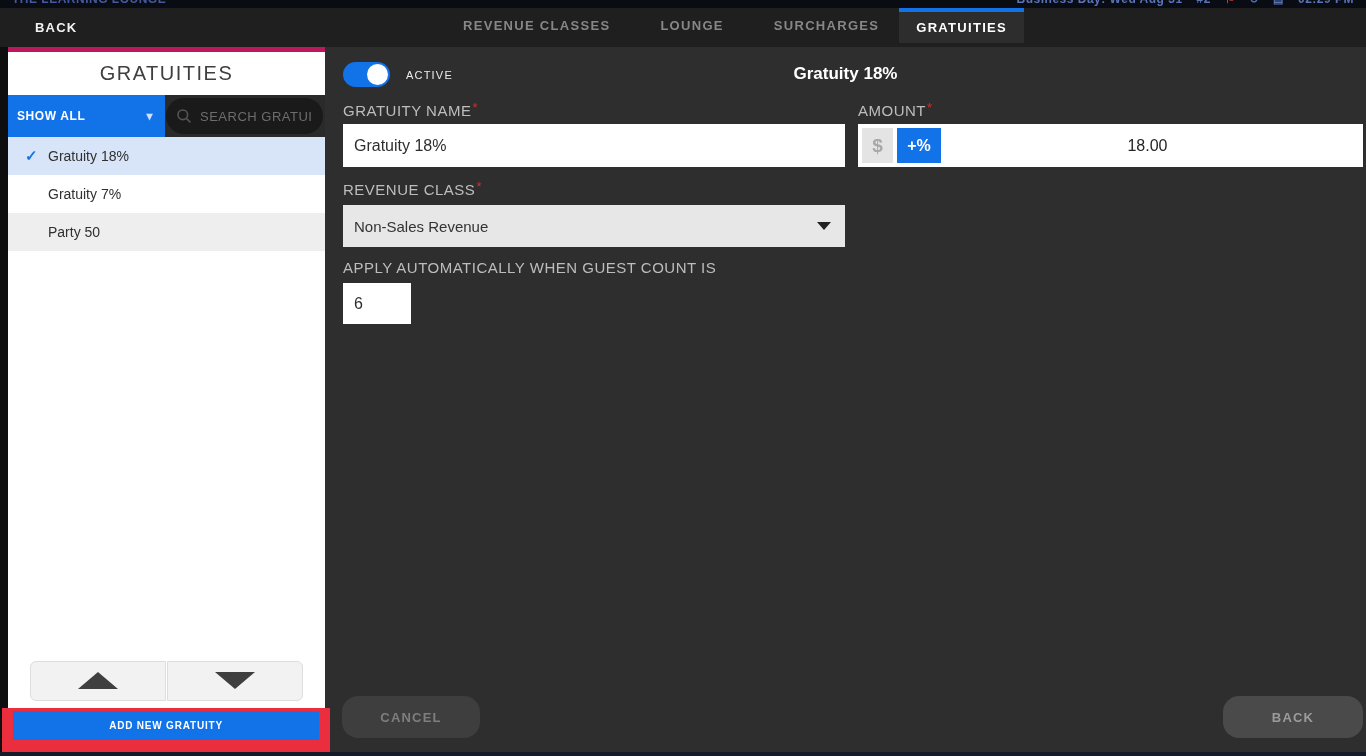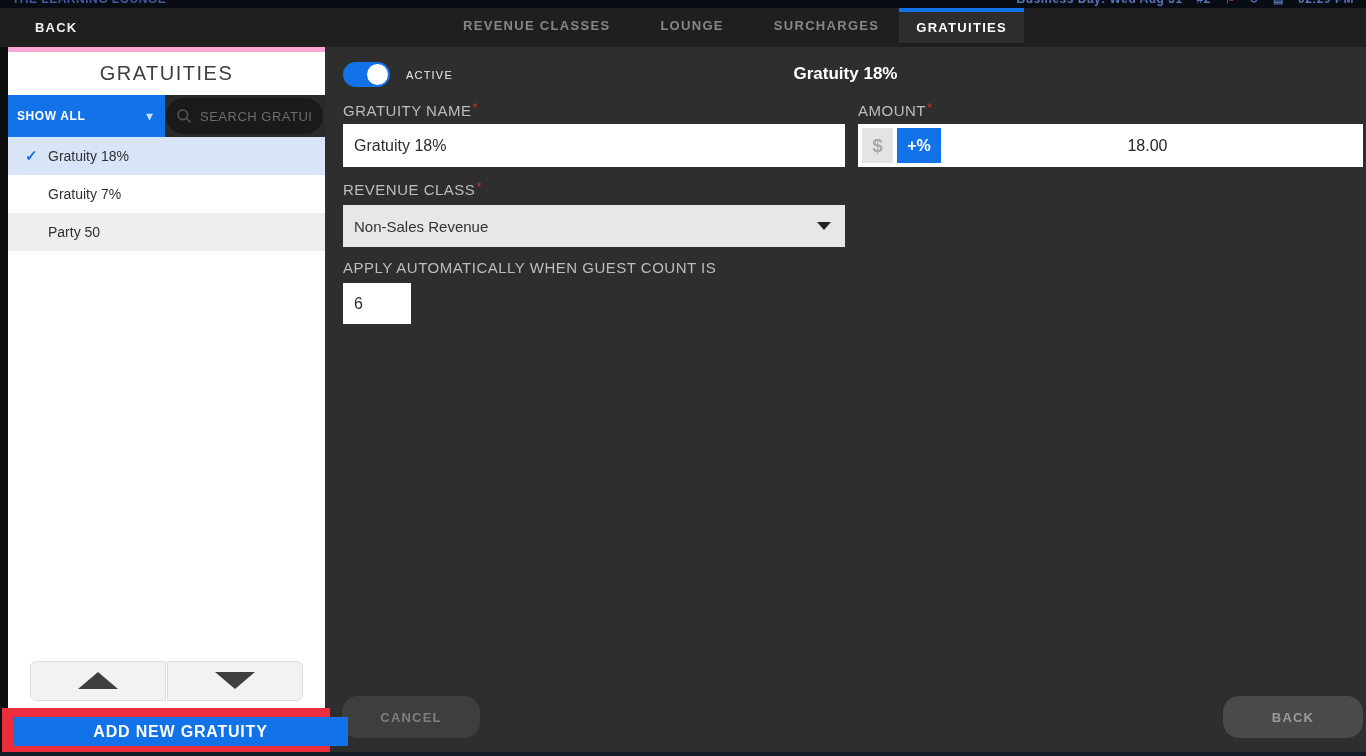--- a/index.html
+++ b/index.html
@@ -1,18 +1,18 @@
 <!DOCTYPE html>
 <html><head>
 <meta charset="utf-8">
 <style>
   * { margin:0; padding:0; box-sizing:border-box; }
   html,body { width:1366px; height:756px; overflow:hidden; background:#2e2e2e;
     font-family:"Liberation Sans", sans-serif; }
-  .screen { position:absolute; top:0; left:0; width:1366px; height:756px; background:#f9a8d4; }
+  .screen { position:absolute; top:0; left:0; width:1366px; height:756px; background:#be185d; }
 
   
   .titlebar { position:absolute; top:0; left:0; width:100%; height:8px; background:#0a0c14; overflow:hidden; z-index:6; }
   .titlebar-inner { position:absolute; top:-8px; left:0; right:0; display:flex; justify-content:space-between;
     align-items:center; padding:0 12px; font-size:12px; font-weight:700; letter-spacing:.5px; }
   .tb-venue { color:#44599f; }
   .tb-right { display:flex; gap:14px; align-items:center; color:#5a74b8; font-size:12px; }
   .tb-icon { font-size:11px; color:#5a74b8; }
   .tb-icon.red { color:#c93a3a; }
 
@@ -55,22 +55,22 @@
   .sb-scroll { height:48px; display:flex; align-items:center; justify-content:center; gap:1px; padding-bottom:7px; }
   .scroll-btn { width:136px; height:40px; background:#f2f2f2; border:1px solid #ddd; display:flex;
     align-items:center; justify-content:center; cursor:pointer; }
   .scroll-btn.up { border-radius:6px 0 0 6px; }
   .scroll-btn.down { border-radius:0 6px 6px 0; }
   .tri-up { width:0; height:0; border-left:20px solid transparent; border-right:20px solid transparent; border-bottom:17px solid #3f3f3f; }
   .tri-down { width:0; height:0; border-left:20px solid transparent; border-right:20px solid transparent; border-top:17px solid #3f3f3f; }
 
   
   .annotation { position:absolute; left:2px; top:708px; width:328px; height:44px; background:#ea2e3e; z-index:5; }
-  .add-btn { position:absolute; left:11px; top:9px; width:335px; height:29px; background:#1272e8; border:none;
-    color:#fff; font-size:16px; font-weight:700; letter-spacing:.8px; cursor:pointer; font-family:"Liberation Sans", sans-serif; }
+  .add-btn { position:absolute; left:11px; top:3px; width:306px; height:29px; background:#1272e8; border:none;
+    color:#fff; font-size:10px; font-weight:700; letter-spacing:.8px; cursor:pointer; font-family:"Liberation Sans", sans-serif; }
 
   
   .main { position:absolute; left:325px; top:47px; right:0; bottom:0; background:#2e2e2e; }
   .toggle-row { position:absolute; left:18px; top:15px; display:flex; align-items:center; gap:16px; }
   .toggle { width:47px; height:25px; border-radius:13px; background:#1272e8; position:relative; cursor:pointer; }
   .toggle .knob { position:absolute; right:2px; top:2px; width:21px; height:21px; border-radius:50%; background:#fff; }
   .active-label { color:#ececec; font-size:11px; letter-spacing:1.2px; }
   .form-title { position:absolute; left:0; right:0; top:17px; text-align:center; color:#fff; font-size:17px; font-weight:700; }
 
   .field-label { position:absolute; color:#bdbdbd; font-size:15px; letter-spacing:.5px; }

